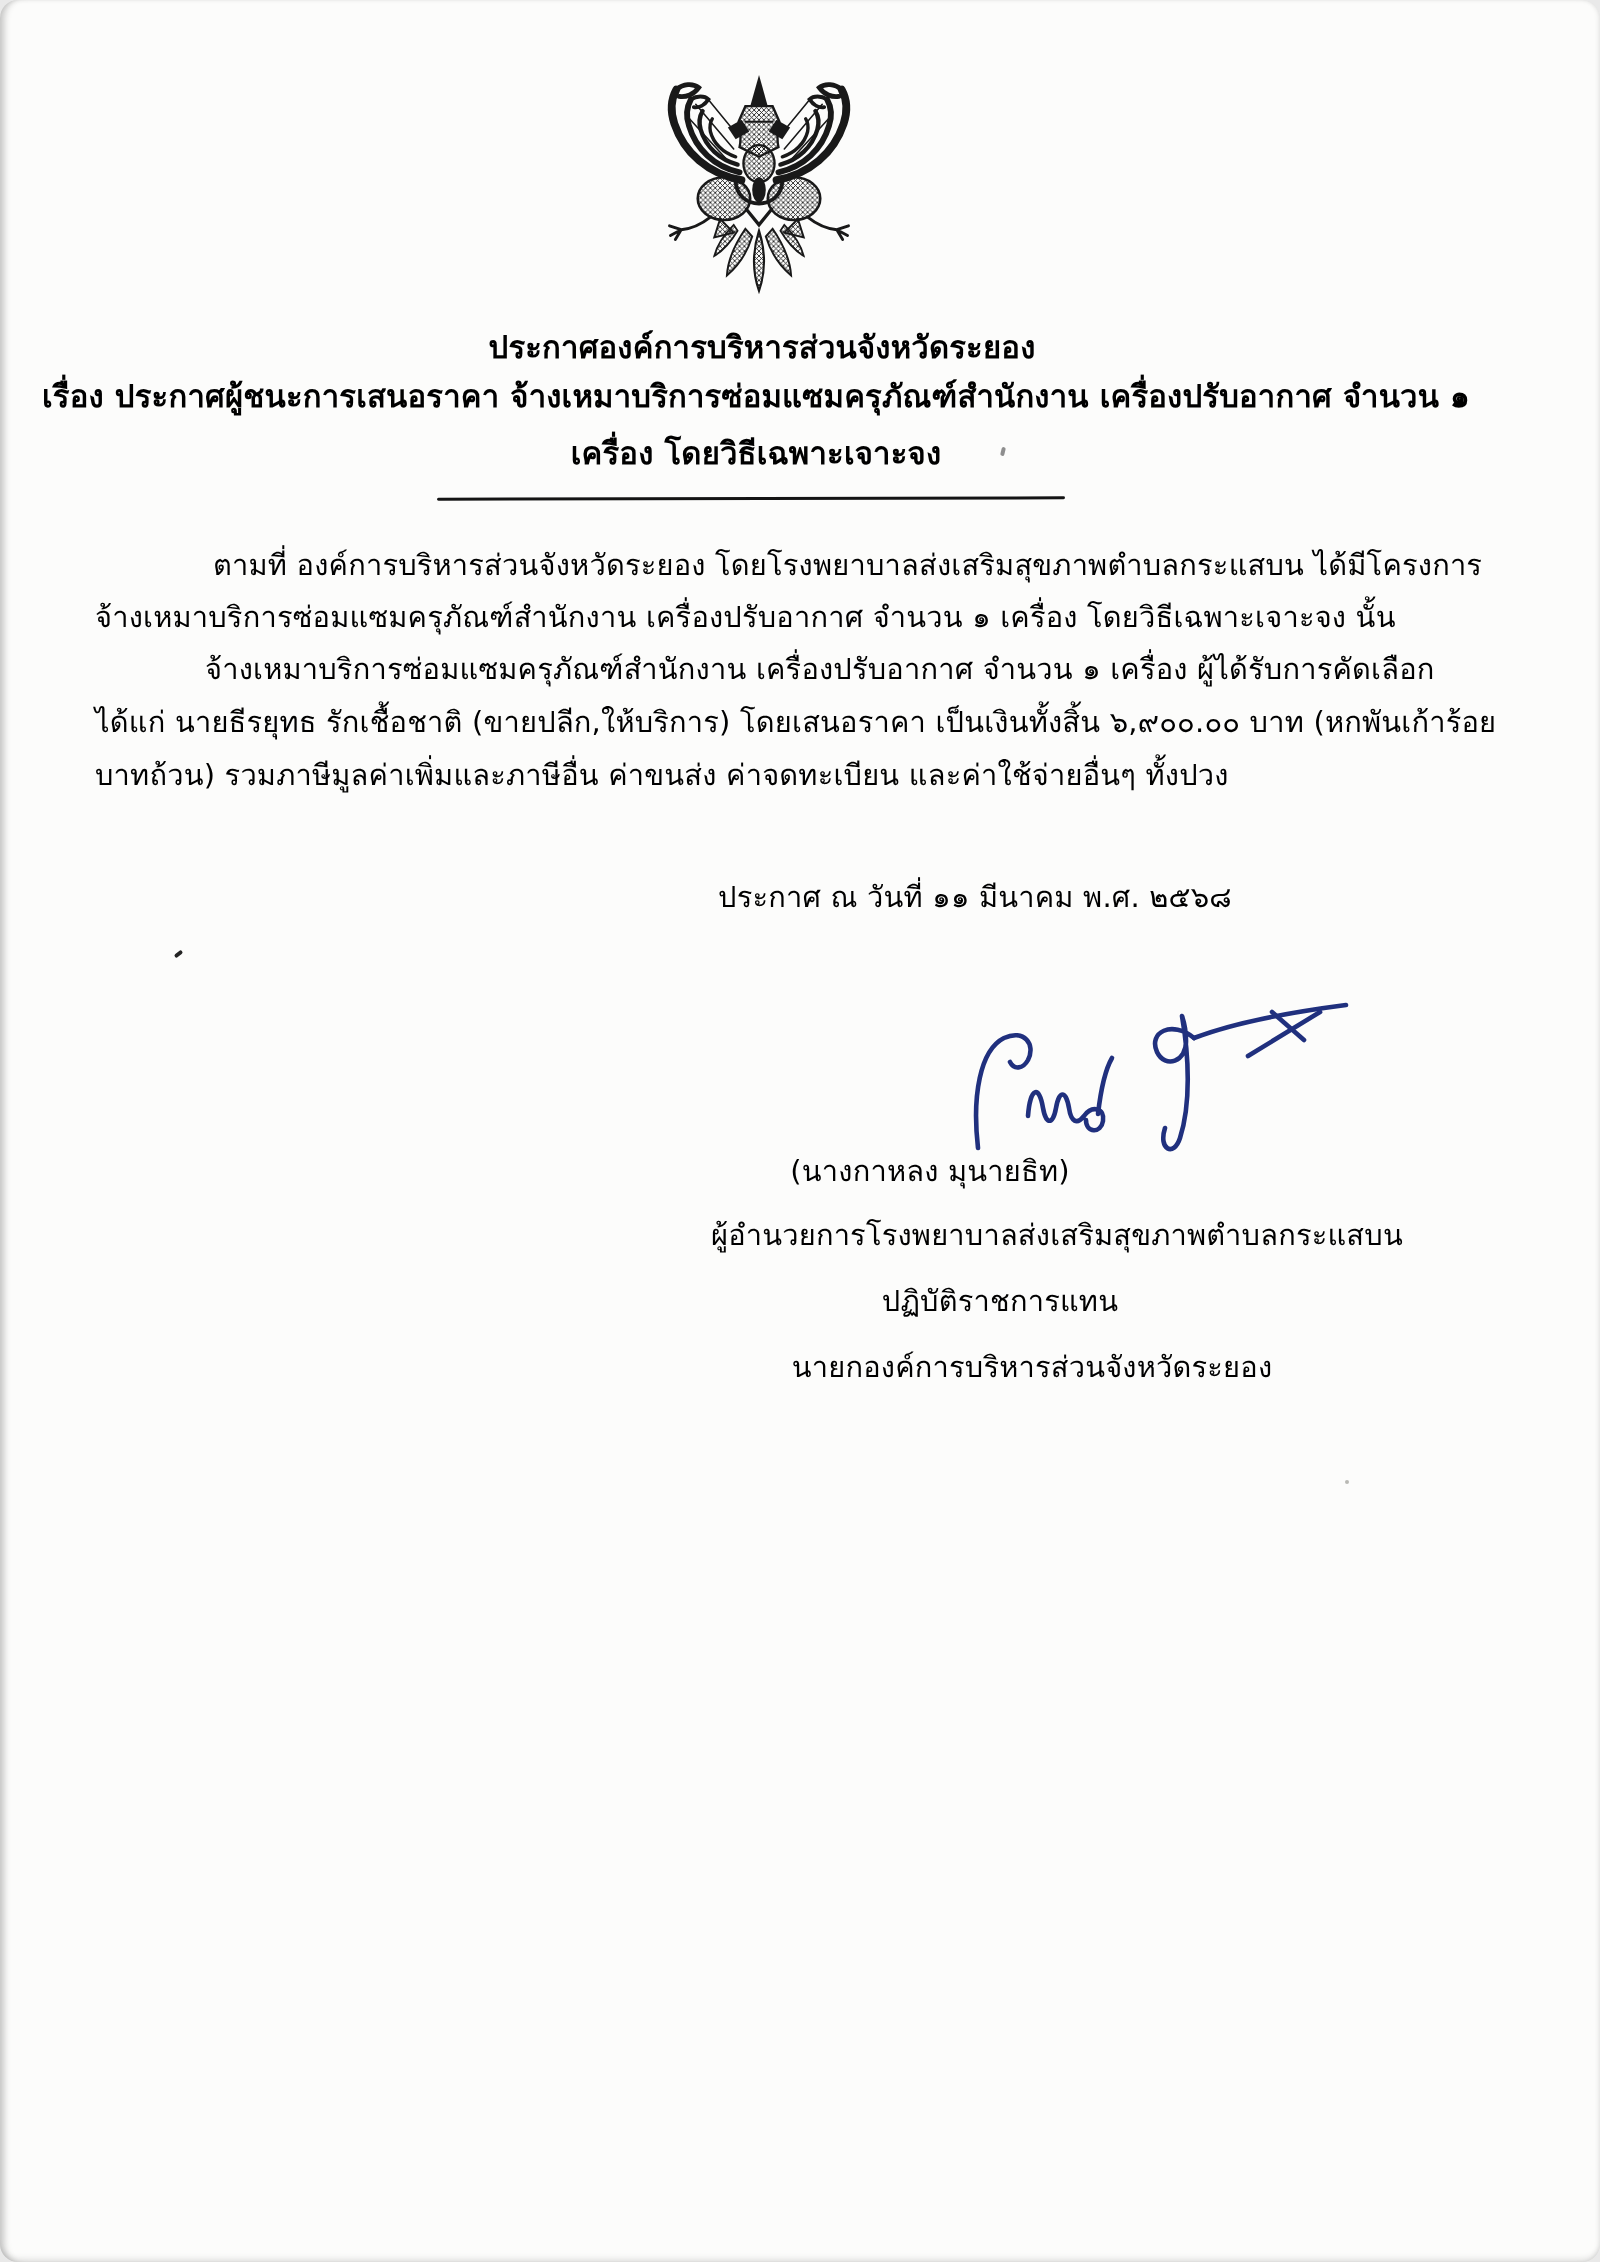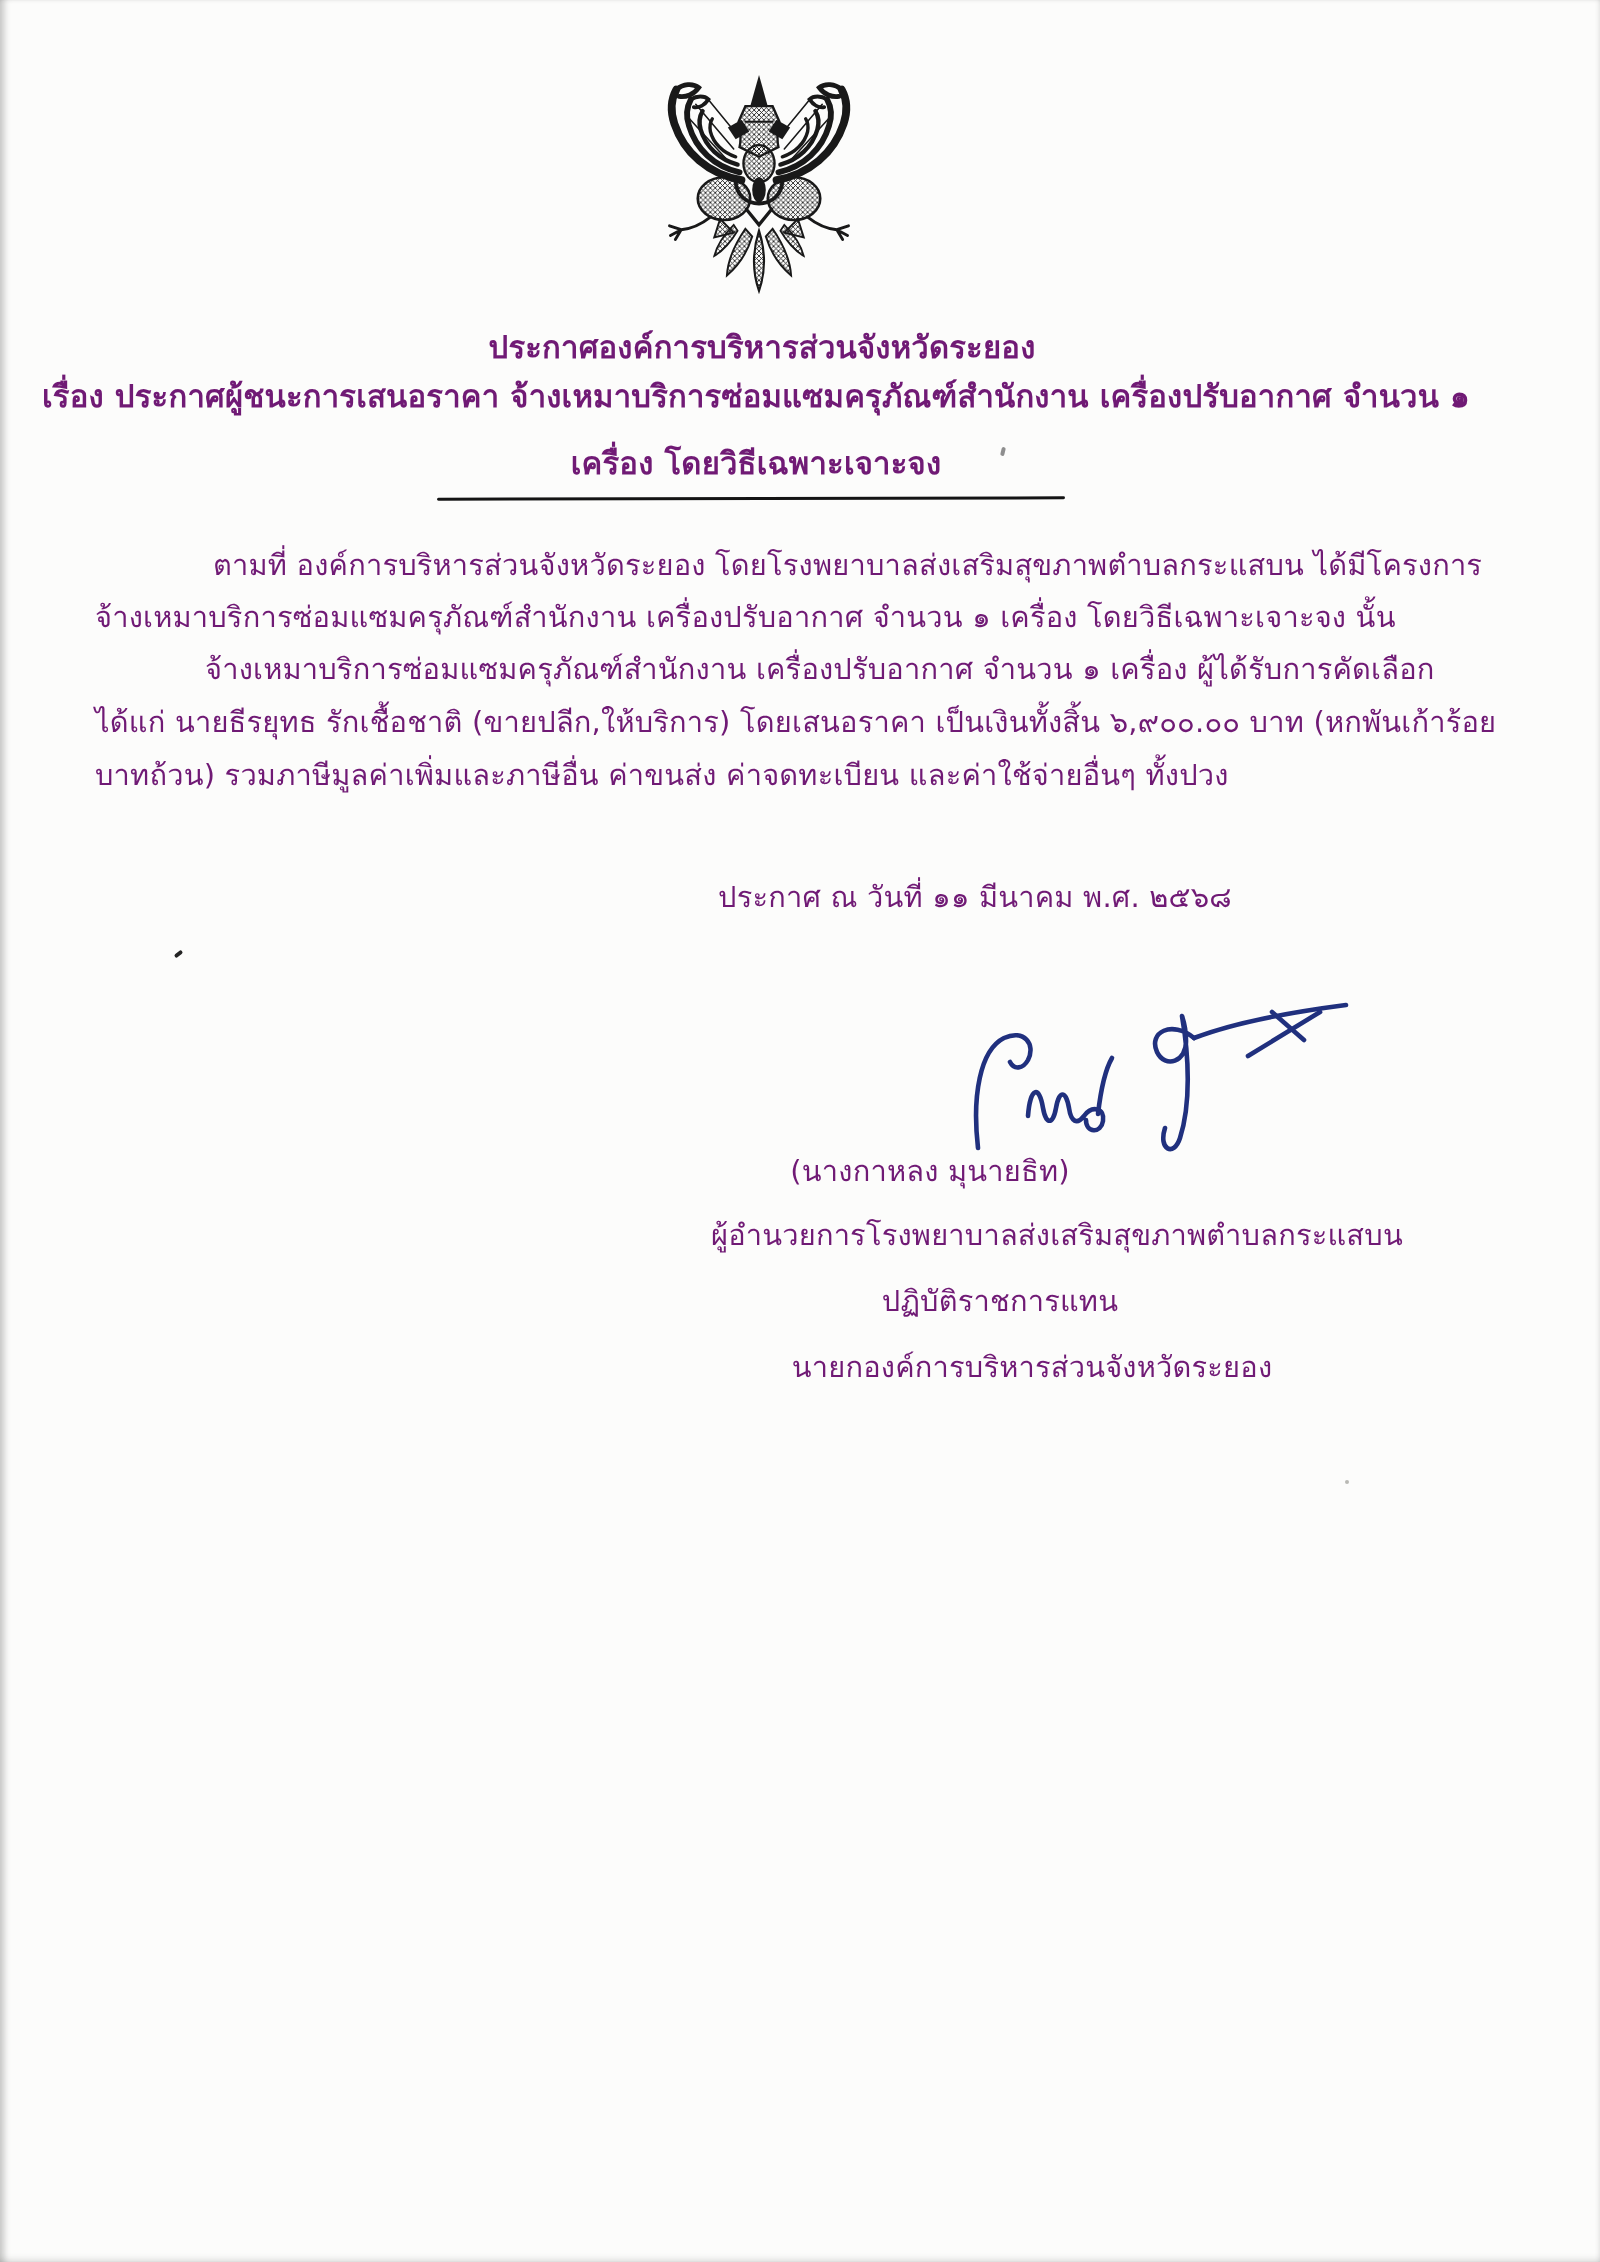--- a/index.html
+++ b/index.html
@@ -2,26 +2,27 @@
 <html><head>
 <meta charset="utf-8">
 <style>
   html,body{margin:0;padding:0;background:#e9e9e9;}
   .page{
     position:relative;
     width:1600px;height:2262px;
     margin:0 auto;
     background:#fcfcfb;
     overflow:hidden;
-    color:#701a75;
+    color:#000000;
     font-family:"DejaVu Sans","Liberation Sans",sans-serif;
     box-shadow: inset 9px 0 7px -5px rgba(0,0,0,.22),
                 inset 0 -7px 7px -5px rgba(0,0,0,.14),
                 inset -4px 0 5px -3px rgba(0,0,0,.10),
                 inset 0 4px 5px -4px rgba(0,0,0,.08);
+    border-radius: 18px;
   }
   .line{position:absolute;white-space:nowrap;font-size:29px;font-weight:500;letter-spacing:.2px;}
   .ctr{transform:translateX(-50%);}
   .title{font-weight:700;font-size:31px;}
   .rule{
     position:absolute;left:437px;top:497px;width:628px;height:3px;
     background:#141414;transform:rotate(-0.12deg);border-radius:2px;
   }
   .speck{
     position:absolute;left:174px;top:952px;width:9px;height:4px;
@@ -96,21 +97,21 @@
       <path d="M110 164 C 103 186, 103 206, 110 226 C 117 206, 117 186, 110 164 Z" fill="url(#xh)" stroke-width="2.2"></path>
       <path d="M96 162 C 85 178, 78 194, 77 210 C 89 200, 98 186, 103 170 Z" fill="url(#xh)" stroke-width="2"></path>
       <path d="M124 162 C 135 178, 142 194, 143 210 C 131 200, 122 186, 117 170 Z" fill="url(#xh)" stroke-width="2"></path>
       <path d="M84 158 C 74 168, 67 178, 64 190 C 74 184, 82 174, 88 164 Z" fill="url(#xh)" stroke-width="1.8"></path>
       <path d="M136 158 C 146 168, 153 178, 156 190 C 146 184, 138 174, 132 164 Z" fill="url(#xh)" stroke-width="1.8"></path>
     </g>
   </svg>
 
   <div class="line title ctr" style="left:762px;top:322px;">ประกาศองค์การบริหารส่วนจังหวัดระยอง</div>
   <div class="line title ctr" style="left:756px;top:371px;">เรื่อง ประกาศผู้ชนะการเสนอราคา จ้างเหมาบริการซ่อมแซมครุภัณฑ์สำนักงาน เครื่องปรับอากาศ จำนวน ๑</div>
-  <div class="line title ctr" style="left:756px;top:438px;">เครื่อง โดยวิธีเฉพาะเจาะจง</div>
+  <div class="line title ctr" style="left:756px;top:428px;">เครื่อง โดยวิธีเฉพาะเจาะจง</div>
   <div class="tiny-comma"></div>
 
   <div class="rule"></div>
 
   <div class="line" style="left:213px;top:542px;">ตามที่ องค์การบริหารส่วนจังหวัดระยอง โดยโรงพยาบาลส่งเสริมสุขภาพตำบลกระแสบน ได้มีโครงการ</div>
   <div class="line" style="left:95px;top:594px;">จ้างเหมาบริการซ่อมแซมครุภัณฑ์สำนักงาน เครื่องปรับอากาศ จำนวน ๑ เครื่อง โดยวิธีเฉพาะเจาะจง  นั้น</div>
   <div class="line" style="left:205px;top:646px;">จ้างเหมาบริการซ่อมแซมครุภัณฑ์สำนักงาน เครื่องปรับอากาศ จำนวน ๑ เครื่อง ผู้ได้รับการคัดเลือก</div>
   <div class="line" style="left:95px;top:699px;">ได้แก่ นายธีรยุทธ รักเชื้อชาติ (ขายปลีก,ให้บริการ) โดยเสนอราคา เป็นเงินทั้งสิ้น ๖,๙๐๐.๐๐ บาท (หกพันเก้าร้อย</div>
   <div class="line" style="left:95px;top:752px;">บาทถ้วน) รวมภาษีมูลค่าเพิ่มและภาษีอื่น ค่าขนส่ง ค่าจดทะเบียน และค่าใช้จ่ายอื่นๆ ทั้งปวง</div>
 

